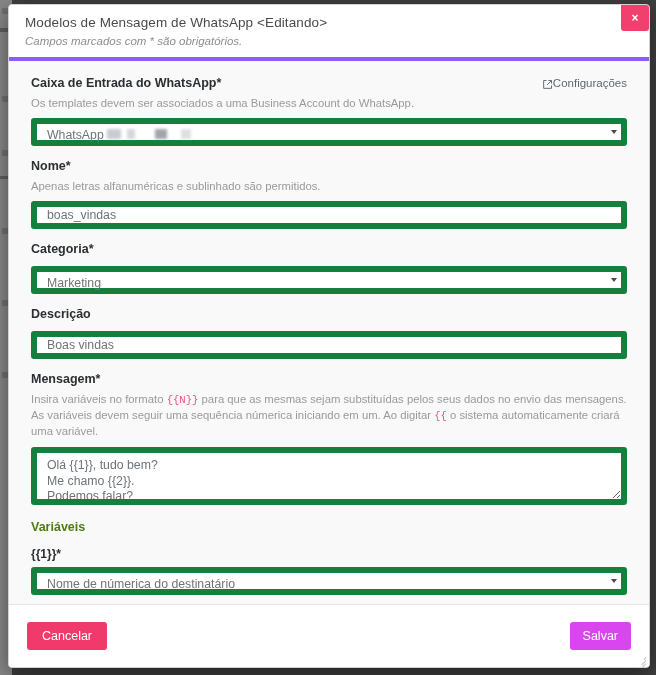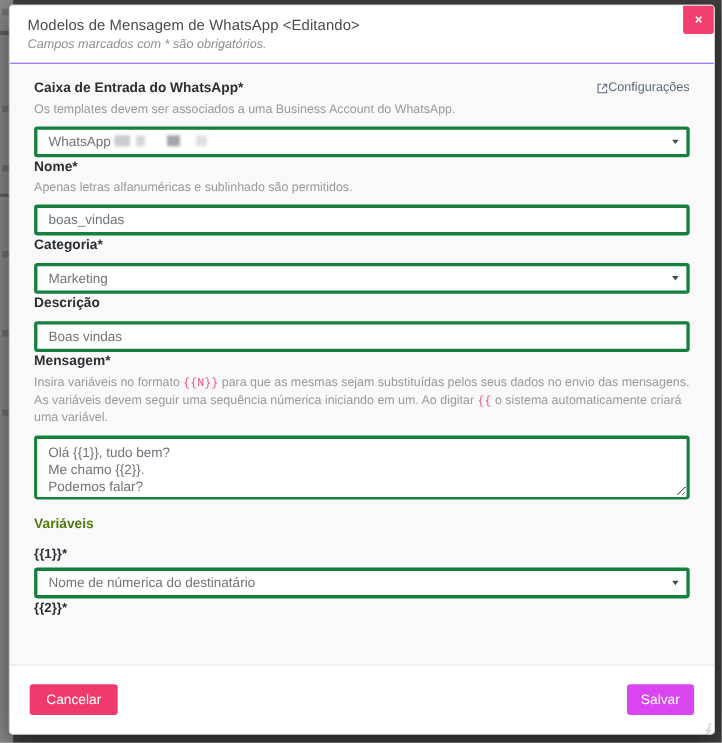--- a/index.html
+++ b/index.html
@@ -57,21 +57,21 @@
     border-radius: 4px;
     box-shadow: 0 6px 22px rgba(0,0,0,.45);
     display: flex;
     flex-direction: column;
     overflow: hidden;
   }
 
   .modal-header {
     position: relative;
     background: #ffffff;
-    border-bottom: 1px solid #8b5cf6;
+    border-bottom: 4px solid #8b5cf6;
     padding: 9px 16px 8px 16px;
     flex: 0 0 auto;
   }
   .modal-title {
     font-size: 13.5px;
     color: #4a4a4a;
     line-height: 18px;
     letter-spacing: .1px;
   }
   .modal-subtitle {
@@ -149,21 +149,21 @@
 
   .control {
     display: block;
     width: 100%;
     box-sizing: border-box;
     height: 28px;
     padding: 4px 10px;
     font-size: 12.3px;
     color: #6f7479;
     background: #ffffff;
-    border: 3px solid #15803d;
+    border: 6px solid #15803d;
     border-radius: 3px;
     font-family: "Liberation Sans", sans-serif;
     outline: none;
   }
   .control::placeholder { color: #9aa0a6; }
 
   .select-wrap { position: relative; }
   .select-wrap .caret {
     position: absolute;
     right: 10px;
@@ -185,21 +185,21 @@
     background:
       linear-gradient(90deg,
         rgba(170,175,182,.65) 0 14px, rgba(255,255,255,0) 14px 20px,
         rgba(170,175,182,.5) 20px 28px, rgba(255,255,255,0) 28px 48px,
         rgba(120,126,134,.7) 48px 60px, rgba(255,255,255,0) 60px 74px,
         rgba(180,185,192,.45) 74px 84px, rgba(255,255,255,0) 84px 100%);
     width: 150px;
     filter: blur(1.6px);
   }
 
-  .field-block { margin-bottom: 0; }
+  .field-block { margin-bottom: 12px; }
   .field-block:last-child { margin-bottom: 0; }
 
   textarea.control {
     height: 58px;
     resize: vertical;
     padding: 5px 10px;
     line-height: 15.5px;
     color: #6f7479;
     white-space: pre-wrap;
   }

